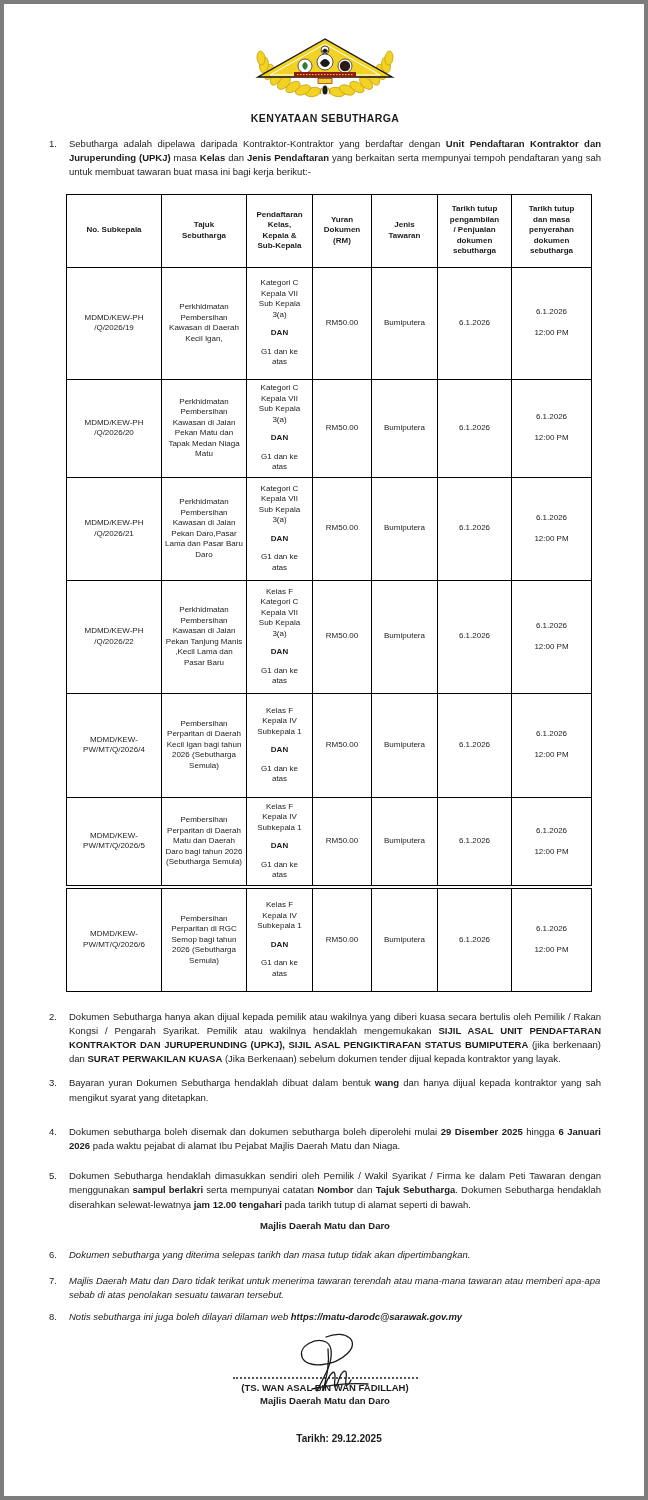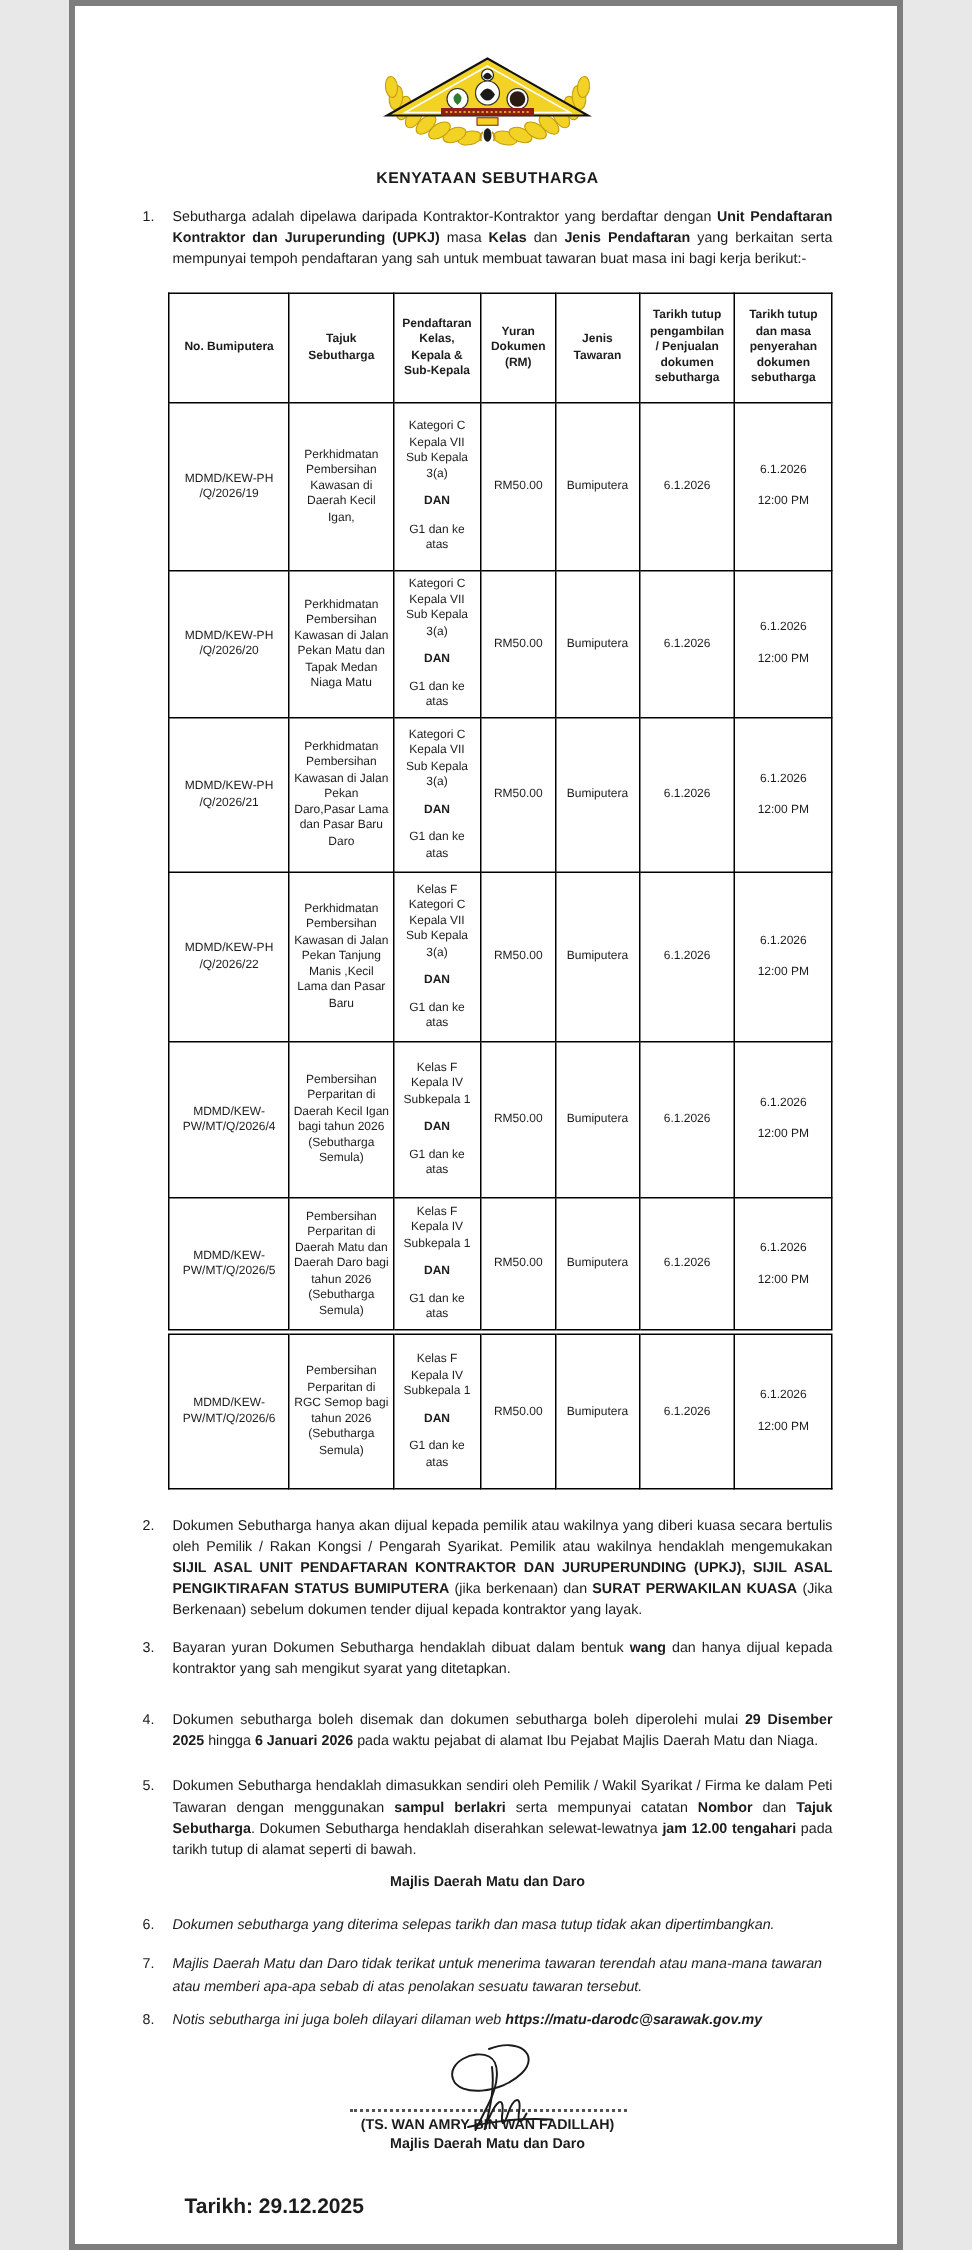--- a/index.html
+++ b/index.html
@@ -1,17 +1,17 @@
 <!DOCTYPE html>
 <html><head>
 <meta charset="utf-8">
 <style>
   html,body { margin:0; padding:0; background:#e8e8e8; }
   .page {
-    width:556px; height:1500px; box-sizing:border-box; margin:0 auto;
+    width:648px; height:1500px; box-sizing:border-box; margin:0 auto;
     background:#fff; border:4px solid #7d7d7d; overflow:hidden;
     font-family:"Liberation Sans", sans-serif; color:#1c1c1c;
   }
   .inner { padding:28px 43px 0 45px; }
 
   .logo-wrap { text-align:center; margin-top:4px; }
   .doc-title { text-align:center; font-weight:bold; font-size:10.5px; letter-spacing:.4px; margin-top:10px; }
 
   .para { display:flex; margin-top:15px; font-size:9.5px; line-height:14.2px; }
   .para .num { flex:0 0 20px; }
@@ -27,21 +27,21 @@
   tr.dblrow td { border-top:4px double #000; }
 
   .addr { text-align:center; font-weight:bold; font-size:9.5px; line-height:13px; margin-top:7px; }
 
   .sig-block { text-align:center; margin-top:4px; }
   .sig-svg { display:block; margin:0 auto -16px auto; }
   .dotline { width:185px; margin:0 auto; border-bottom:2px dotted #555; height:0; }
   .sig-name { font-weight:bold; font-size:9.5px; line-height:13px; margin-top:2px; }
   .sig-role, .sig-org { font-weight:bold; font-size:9.5px; line-height:13px; }
 
-  .footer-date { font-weight:bold; font-size:14px; margin-top:26px; margin-left:28px; }
+  .footer-date { font-weight:bold; font-size:10px; margin-top:26px; margin-left:28px;text-align:center; }
 </style>
 </head>
 <body>
 
 <div class="page">
   <div class="inner">
 
     <div class="logo-wrap">
       <svg width="150" height="62" viewBox="0 0 150 62">
         <g stroke="#c29b08" stroke-width="0.7" fill="#f3d226">
@@ -92,21 +92,21 @@
         <col style="width:95px">
           <col style="width:85px">
           <col style="width:66px">
           <col style="width:59px">
           <col style="width:66px">
           <col style="width:74px">
           <col style="width:80px">
       </colgroup>
       <tbody>
           <tr style="height:73px">
-        <th>No. Bumiputera</th>
+        <th>No. Subkepala</th>
         <th>Tajuk
 Sebutharga</th>
         <th>Pendaftaran
 Kelas,
 Kepala &amp;
 Sub-Kepala</th>
         <th>Yuran
 Dokumen
 (RM)</th>
         <th>Jenis
@@ -311,20 +311,20 @@
 
     <div class="sig-block">
       <svg class="sig-svg" width="130" height="64" viewBox="0 0 130 64">
         <g fill="none" stroke="#1a1a1a" stroke-width="1.3" stroke-linecap="round">
           <path d="M66 8 C 86 0, 100 12, 88 24 C 74 38, 46 40, 42 28 C 38 17, 56 8, 66 13 C 74 17, 72 32, 66 44 L 57 62"></path>
           <path d="M68 20 C 70 36, 66 50, 63 62 C 70 42, 76 38, 75 50 C 74 57, 75 61, 78 53 C 82 40, 88 38, 86 50 C 85 57, 87 59, 91 51"></path>
           <path d="M52 60 C 74 55, 94 54, 108 55"></path>
         </g>
       </svg>
       <div class="dotline"></div>
-      <div class="sig-name">(TS. WAN AMRY BIN WAN FADILLAH)</div>
+      <div class="sig-name">(TS. WAN ASAL BIN WAN FADILLAH)</div>
       <div class="sig-org">Majlis Daerah Matu dan Daro</div>
     </div>
 
     <div class="footer-date">Tarikh: 29.12.2025</div>
 
   </div>
 </div>
 
 </body></html>

